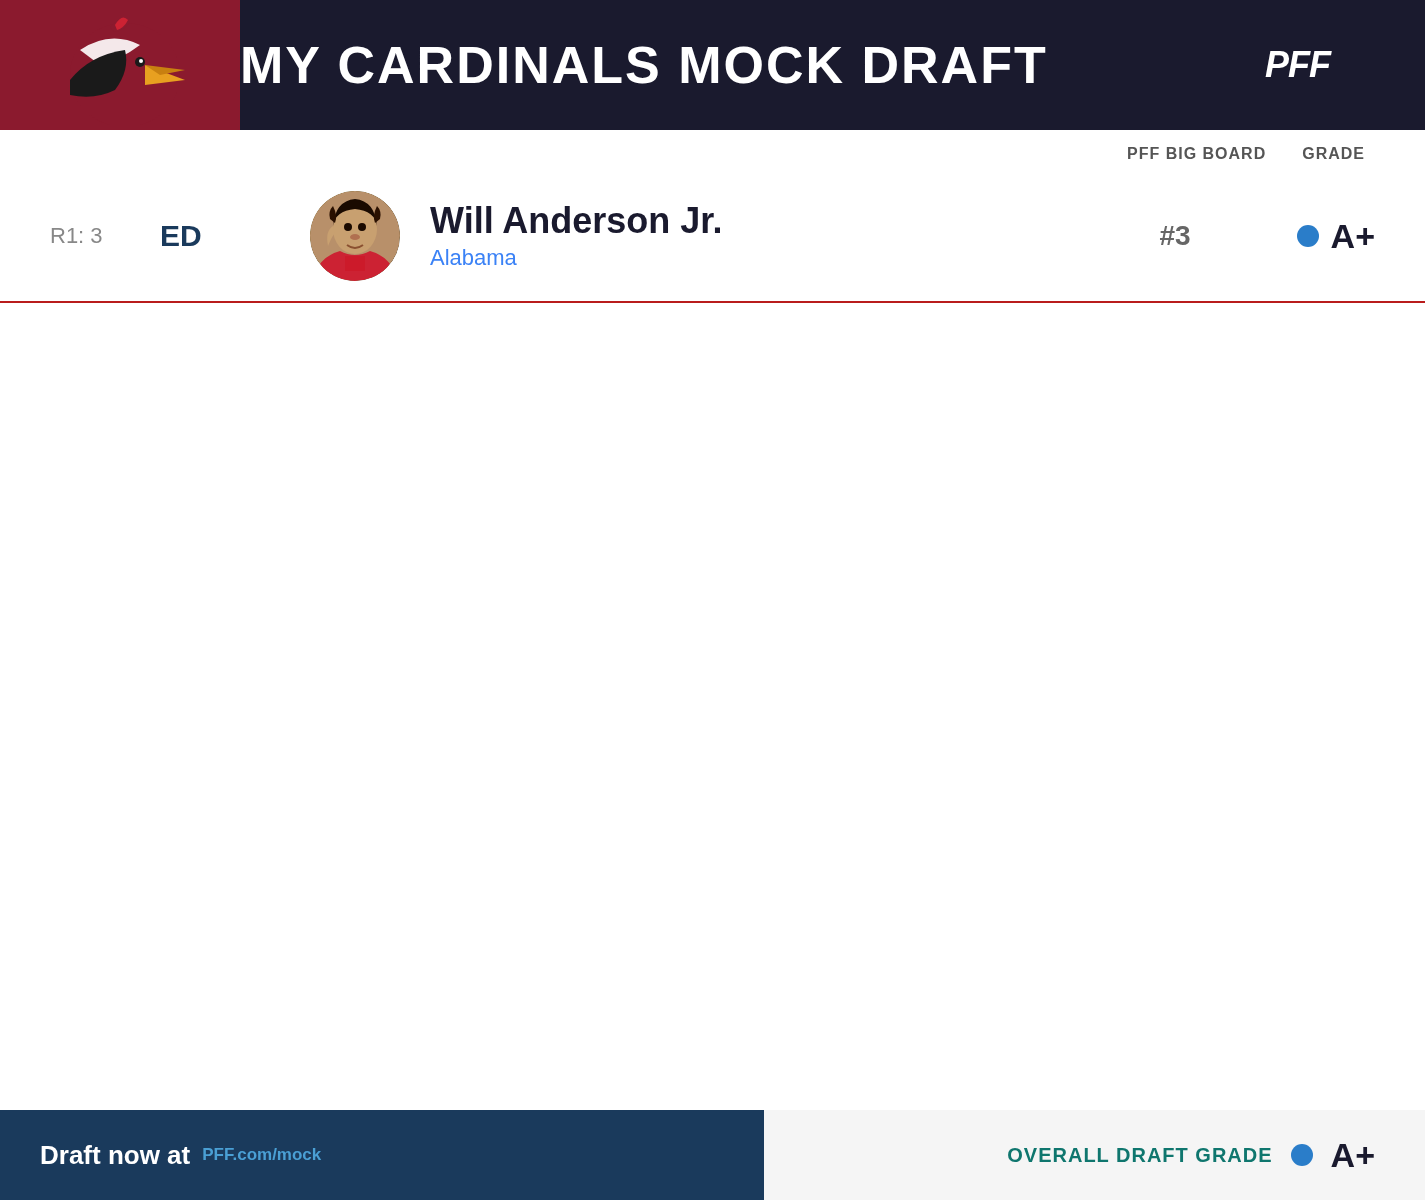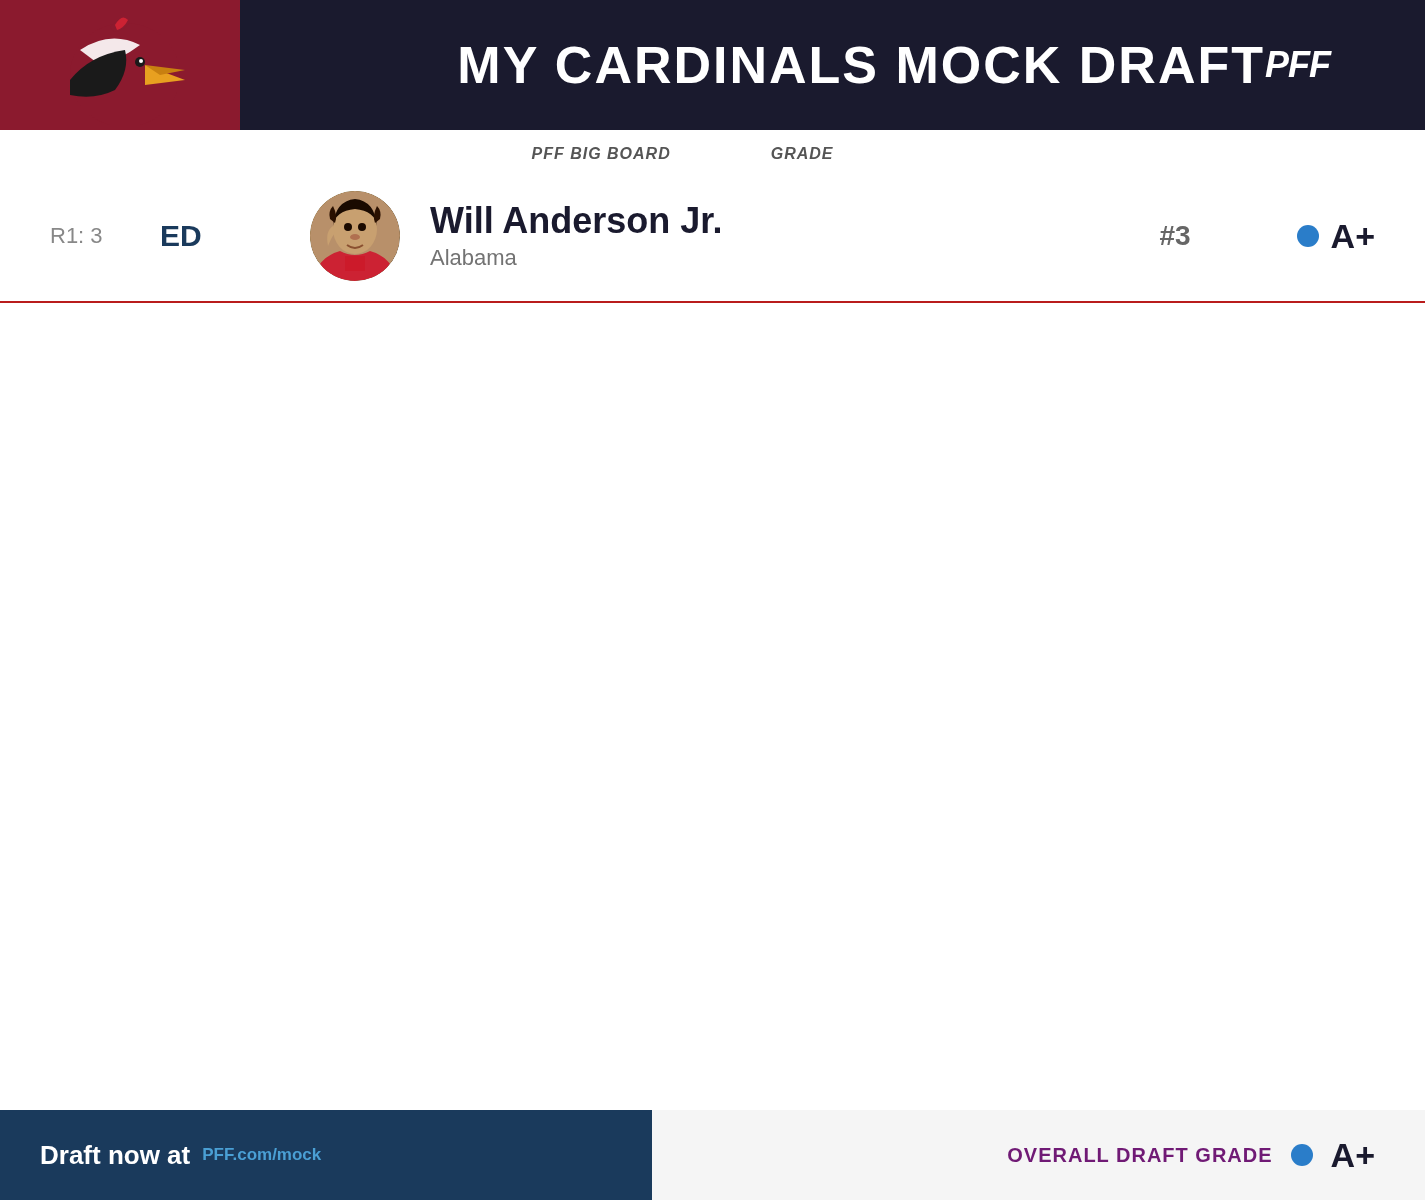--- a/index.html
+++ b/index.html
@@ -38,27 +38,26 @@
       position: relative;
     }
 
     .cardinal-logo {
       width: 200px;
       height: 120px;
     }
 
     .header-title {
       flex: 1;
-      text-align: right;
+      text-align: left;
       color: #ffffff;
       font-size: 52px;
       font-weight: 900;
       letter-spacing: 2px;
       text-transform: uppercase;
-      padding-left: 11px;
     }
 
     .pff-logo-area {
       width: 160px;
       display: flex;
       align-items: center;
       justify-content: flex-start;
       padding-right: 20px;
     }
 
@@ -66,24 +65,23 @@
       color: #ffffff;
       font-size: 36px;
       font-weight: 900;
       font-style: italic;
       letter-spacing: -1px;
     }
 
     
     .column-headers {
       display: flex;
-      justify-content: center;
+      justify-content: flex-end;
       padding: 15px 60px 8px 0;
-      gap: 100px;
-      font-style: italic;
+      gap: 36px;
     }
 
     .col-header {
       font-size: 16px;
       font-weight: 700;
       color: #555555;
       letter-spacing: 1px;
       text-transform: uppercase;
     }
 
@@ -149,21 +147,21 @@
 
     .player-name {
       font-size: 36px;
       font-weight: 800;
       color: #1a1a2e;
       line-height: 1.1;
     }
 
     .player-school {
       font-size: 22px;
-      color: #737373;
+      color: #3b82f6;
       font-weight: 400;
       margin-top: 4px;
     }
 
     .big-board-rank {
       width: 120px;
       text-align: center;
       font-size: 28px;
       color: #666666;
       font-weight: 600;
@@ -206,21 +204,21 @@
       bottom: 0;
       left: 0;
       right: 0;
       height: 90px;
       display: flex;
       align-items: center;
       background: transparent;
     }
 
     .footer-left {
-      width: 652px;
+      width: 764px;
       height: 90px;
       background: #1a3a5c;
       display: flex;
       align-items: center;
       padding: 0 40px;
       gap: 12px;
     }
 
     .footer-draft-text {
       font-size: 26px;
@@ -242,21 +240,21 @@
       display: flex;
       align-items: center;
       justify-content: flex-end;
       padding: 0 50px;
       gap: 18px;
     }
 
     .overall-grade-label {
       font-size: 20px;
       font-weight: 700;
-      color: #701a75;
+      color: #0f766e;
       letter-spacing: 1px;
       text-transform: uppercase;
     }
 
     .overall-grade-dot {
       width: 22px;
       height: 22px;
       border-radius: 50%;
       background: #2a7dc9;
     }

